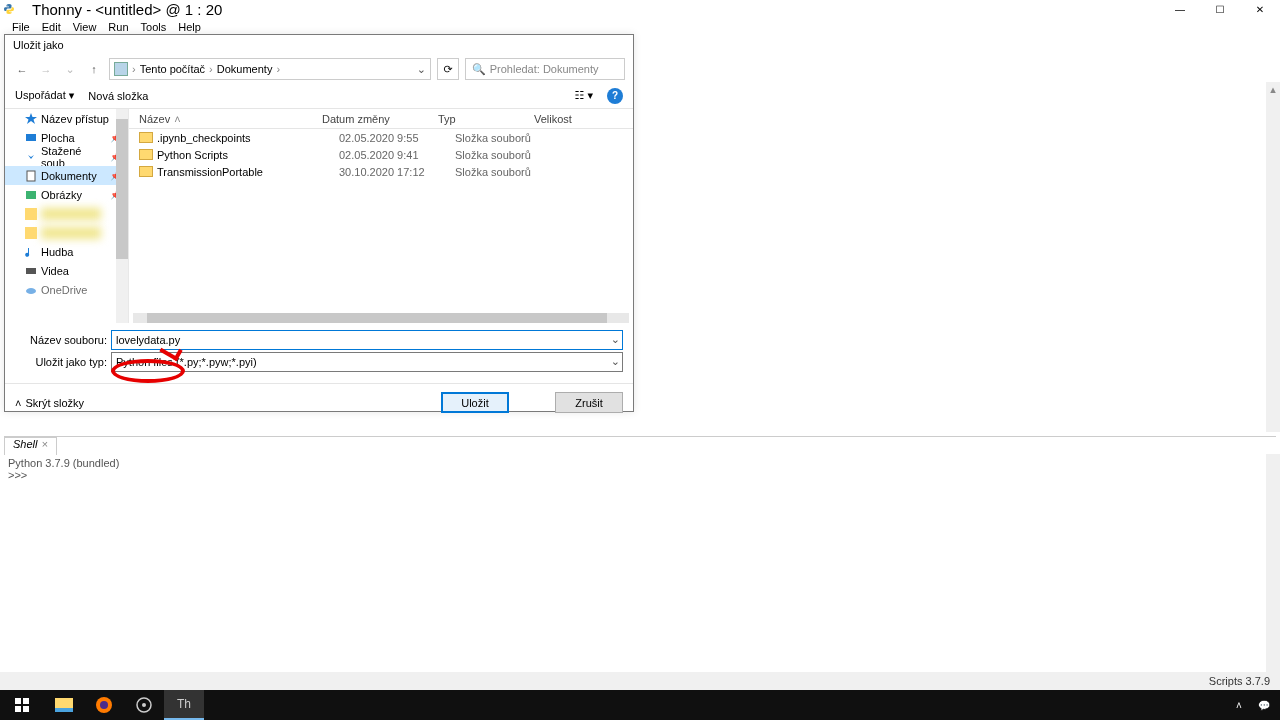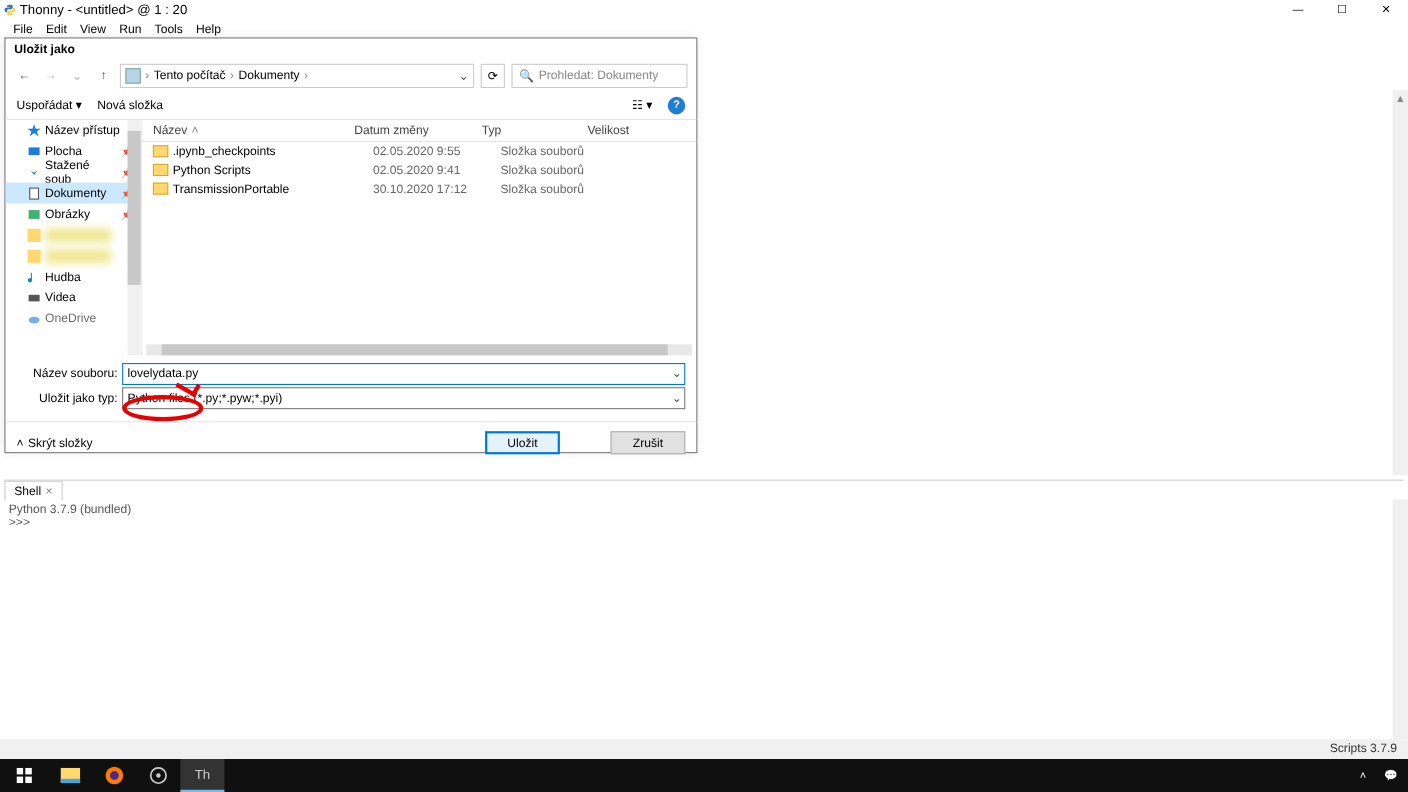--- a/index.html
+++ b/index.html
@@ -1,31 +1,31 @@
 <!DOCTYPE html>
 <html><head>
 <meta charset="utf-8">
 <style>
   * { box-sizing: border-box; margin: 0; padding: 0; font-family: "Segoe UI", Tahoma, sans-serif; font-size: 11px; }
   body { background: #fff; width: 1280px; height: 720px; overflow: hidden; position: relative; }
 
   
   .titlebar { height: 18px; display: flex; align-items: center; padding: 0 4px; }
   .titlebar .python-icon { width: 10px; height: 10px; margin-right: 4px; }
-  .titlebar .title { flex: 1; font-size: 12px; color: #000; }
+  .titlebar .title { flex: 1; font-size: 15px; color: #000; margin-left: 14px; }
   .winbtns { position: absolute; right: 0; top: 0; display: flex; }
   .winbtn { width: 40px; height: 18px; display: flex; align-items: center; justify-content: center; font-size: 10px; color: #000; }
 
   
   .menubar { height: 18px; display: flex; align-items: center; padding: 0 6px; font-size: 11px; }
   .menuitem { padding: 0 6px; }
 
   
   .dialog { position: absolute; left: 4px; top: 34px; width: 630px; height: 378px; background: #fff; border: 1px solid #7a7a7a; box-shadow: 0 0 8px rgba(0,0,0,0.1); }
-  .dlg-title { padding: 4px 8px; font-size: 11px; font-weight: bold; }
+  .dlg-title { padding: 4px 8px; font-size: 11px; }
   .dlg-nav { height: 28px; display: flex; align-items: center; padding: 4px 8px; gap: 6px; }
   .dlg-nav .navbtn { width: 18px; height: 18px; display: flex; align-items: center; justify-content: center; color: #555; }
   .dlg-nav .navbtn.disabled { color: #bbb; }
   .breadcrumb { flex: 1; height: 22px; border: 1px solid #ccc; display: flex; align-items: center; padding: 0 4px; gap: 2px; font-size: 11px; }
   .breadcrumb .pc-icon { width: 14px; height: 14px; background: #b8d4e8; border: 1px solid #7a9; }
   .breadcrumb .sep { color: #888; padding: 0 2px; }
   .breadcrumb .dd { margin-left: auto; color: #555; }
   .refresh { width: 22px; height: 22px; border: 1px solid #ccc; display: flex; align-items: center; justify-content: center; }
   .search { width: 160px; height: 22px; border: 1px solid #ccc; display: flex; align-items: center; padding: 0 6px; color: #888; }
   .search .sicon { margin-right: 4px; }
@@ -70,21 +70,21 @@
   .anno-tick { position: absolute; left: 156px; top: 310px; width: 20px; height: 12px; border-right: 4px solid #e60000; border-bottom: 4px solid #e60000; transform: rotate(30deg); pointer-events: none; z-index: 10; }
 
   .dlg-footer { display: flex; align-items: center; padding: 8px 10px; gap: 10px; justify-content: flex-end; border-top: 1px solid #e5e5e5; margin-top: 4px; }
   .dlg-footer .hide { margin-right: auto; display: flex; align-items: center; gap: 4px; font-size: 11px; }
   .dlg-footer button { width: 68px; height: 21px; border: 1px solid #adadad; background: #e1e1e1; font-size: 11px; margin-left: 36px; }
   .dlg-footer button.primary { border: 2px solid #0078d7; background: #e5f1fb; }
 
   
   .shell-wrap { position: absolute; left: 4px; right: 4px; bottom: 34px; height: 250px; border-top: 1px solid #ccc; }
   .shell-tab { height: 18px; display: flex; align-items: center; }
-  .shell-tab .tab { padding: 0 8px; height: 18px; display: flex; align-items: center; background: #fff; border: 1px solid #ccc; border-bottom: none; font-size: 11px; }
+  .shell-tab .tab { padding: 0 8px; height: 18px; display: flex; background: #fff; border: 1px solid #ccc; border-bottom: none; font-size: 11px; font-style: italic; }
   .shell-body { font-family: Consolas, monospace; font-size: 12px; padding: 2px 4px; color: #555; }
   .shell-body .prompt { color: #555; }
 
   
   .statusbar { position: absolute; left: 0; right: 0; bottom: 30px; height: 18px; display: flex; align-items: center; justify-content: flex-end; padding: 0 10px; font-size: 11px; color: #333; background: #f0f0f0; }
 
   
   .taskbar { position: absolute; left: 0; right: 0; bottom: 0; height: 30px; background: #101010; display: flex; align-items: center; margin-top: 10px; }
   .start { width: 44px; height: 30px; display: flex; align-items: center; justify-content: center; }
   .win-icon { width: 14px; height: 14px; }

